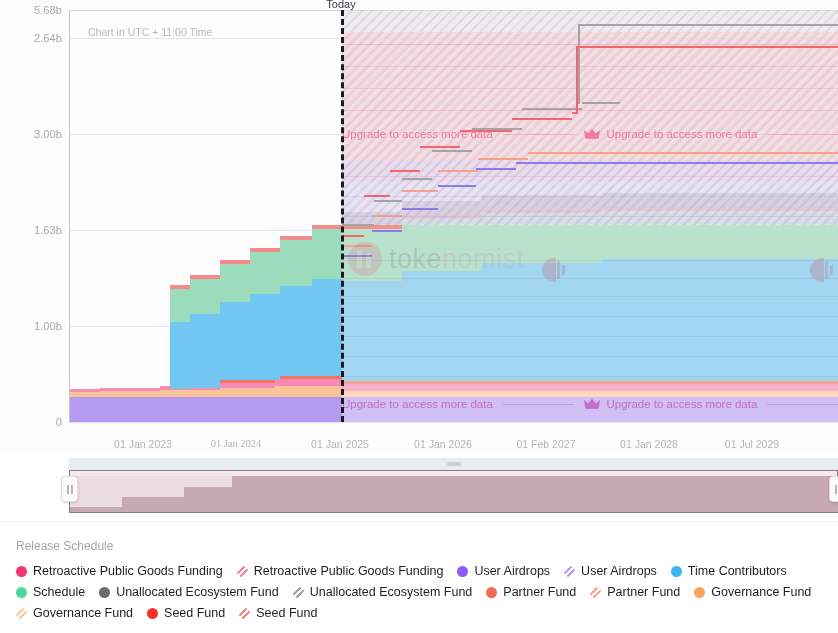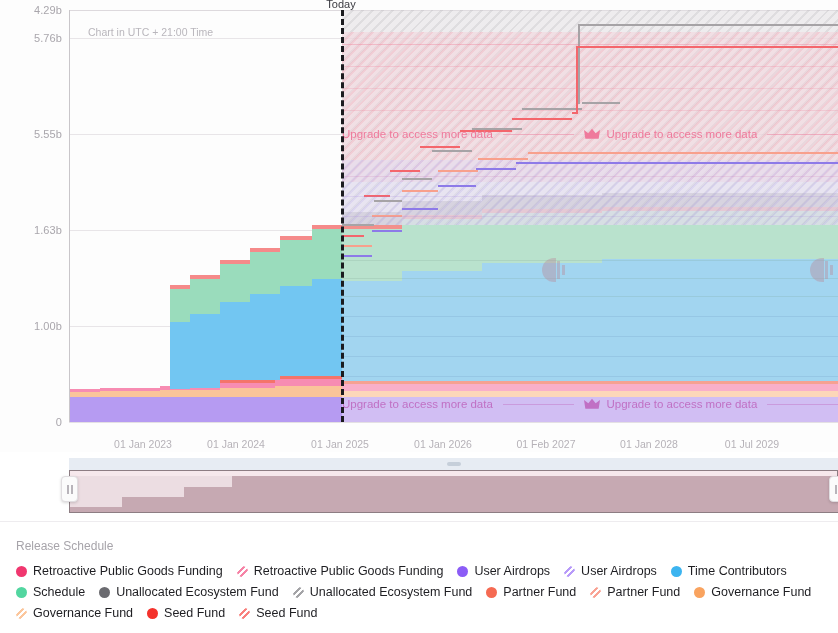--- a/index.html
+++ b/index.html
@@ -290,56 +290,60 @@
           <div style="width:272px;flex:none;"></div>
           <div class="upg-text">Upgrade to access more data</div>
           <div class="upg-rule" style="background:rgba(192,112,196,.45);"></div>
           <svg class="crown" viewBox="0 0 24 18">
             <path d="M2 16h20l2-13-6.5 5L12 1 6.5 8 0 3z" fill="#c070c4"></path>
           </svg>
           <div class="upg-text">Upgrade to access more data</div>
           <div class="upg-rule" style="background:rgba(192,112,196,.45);margin-right:0;"></div>
         </div>
 
+        <div class="watermark" style="left:278px;top:232px;">
+          <div class="wm-logo"></div>
+          <div class="wm-text"><span class="wm-tok">toke</span><span class="wm-en">n</span><span class="wm-omist">omist</span></div>
+        </div>
 
         <div class="mini-logo" style="left:472px;top:248px;">
           <div class="half"></div>
             <div class="b1"></div>
             <div class="b2"></div>
         </div>
         <div class="mini-logo" style="left:740px;top:248px;">
           <div class="half"></div>
             <div class="b1"></div>
             <div class="b2"></div>
         </div>
       </div>
     </div>
 
     <div class="y-axis-line"></div>
     <div class="x-axis-line"></div>
 
     <div class="today-line" style="left:341px;"></div>
     <div class="today-label" style="left:341px;">Today</div>
 
-    <div class="ylabel" style="top:4px;left:0;">4.29b</div>
-    <div class="ylabel" style="top:32px;left:0;">5.76b</div>
-    <div class="ylabel" style="top:128px;left:0;">5.55b</div>
+    <div class="ylabel" style="top:4px;left:0;">5.68b</div>
+    <div class="ylabel" style="top:32px;left:0;">2.64b</div>
+    <div class="ylabel" style="top:128px;left:0;">3.00b</div>
     <div class="ylabel" style="top:224px;left:0;">1.63b</div>
     <div class="ylabel" style="top:320px;left:0;text-align:right;">1.00b</div>
     <div class="ylabel" style="top:416px;left:0;">0</div>
 
     <div class="xlabel" style="left:88px;">01 Jan 2023</div>
-    <div class="xlabel" style="left:181px;">01 Jan 2024</div>
+    <div class="xlabel" style="left:181px;font-family:Liberation Serif, serif;">01 Jan 2024</div>
     <div class="xlabel" style="left:285px;">01 Jan 2025</div>
     <div class="xlabel" style="left:388px;">01 Jan 2026</div>
     <div class="xlabel" style="left:491px;">01 Feb 2027</div>
     <div class="xlabel" style="left:594px;">01 Jan 2028</div>
     <div class="xlabel" style="left:697px;">01 Jul 2029</div>
 
-    <div class="utc-note" style="left:88px;top:26px;">Chart in UTC + 21:00 Time</div>
+    <div class="utc-note" style="left:88px;top:26px;">Chart in UTC + 11:00 Time</div>
   </div>
 
   <div class="navigator">
     <div class="nav-track">
       <div class="nav-track-grip"></div>
     </div>
     <div class="nav-body">
       <div class="nav-top-strip"></div>
       <div class="nav-series">
         <div class="nav-seg" style="left:0;width:52px;height:5px;"></div>

